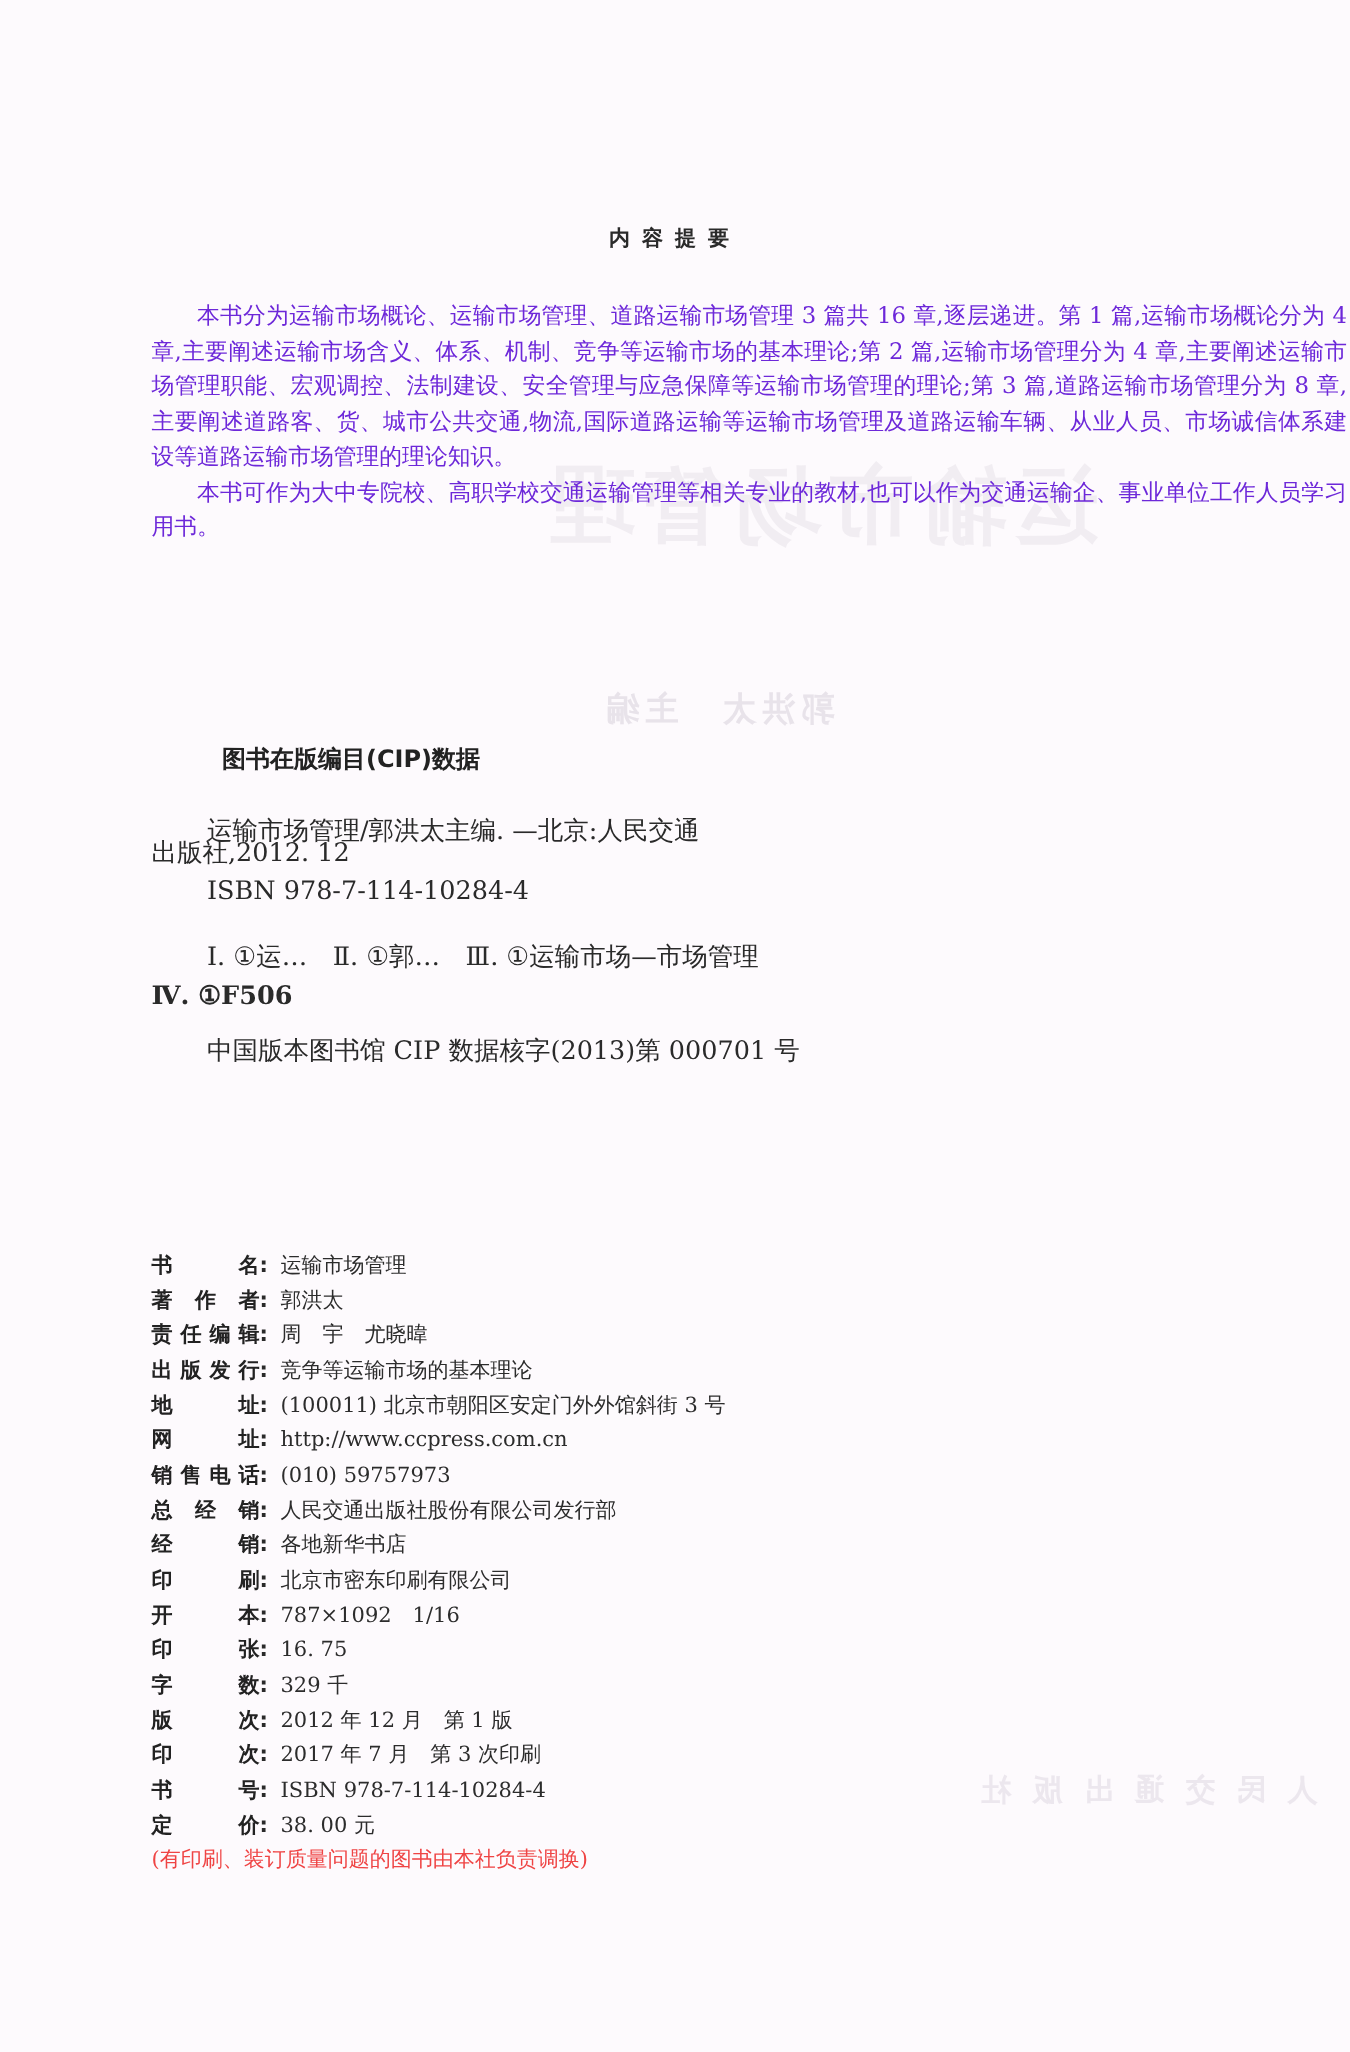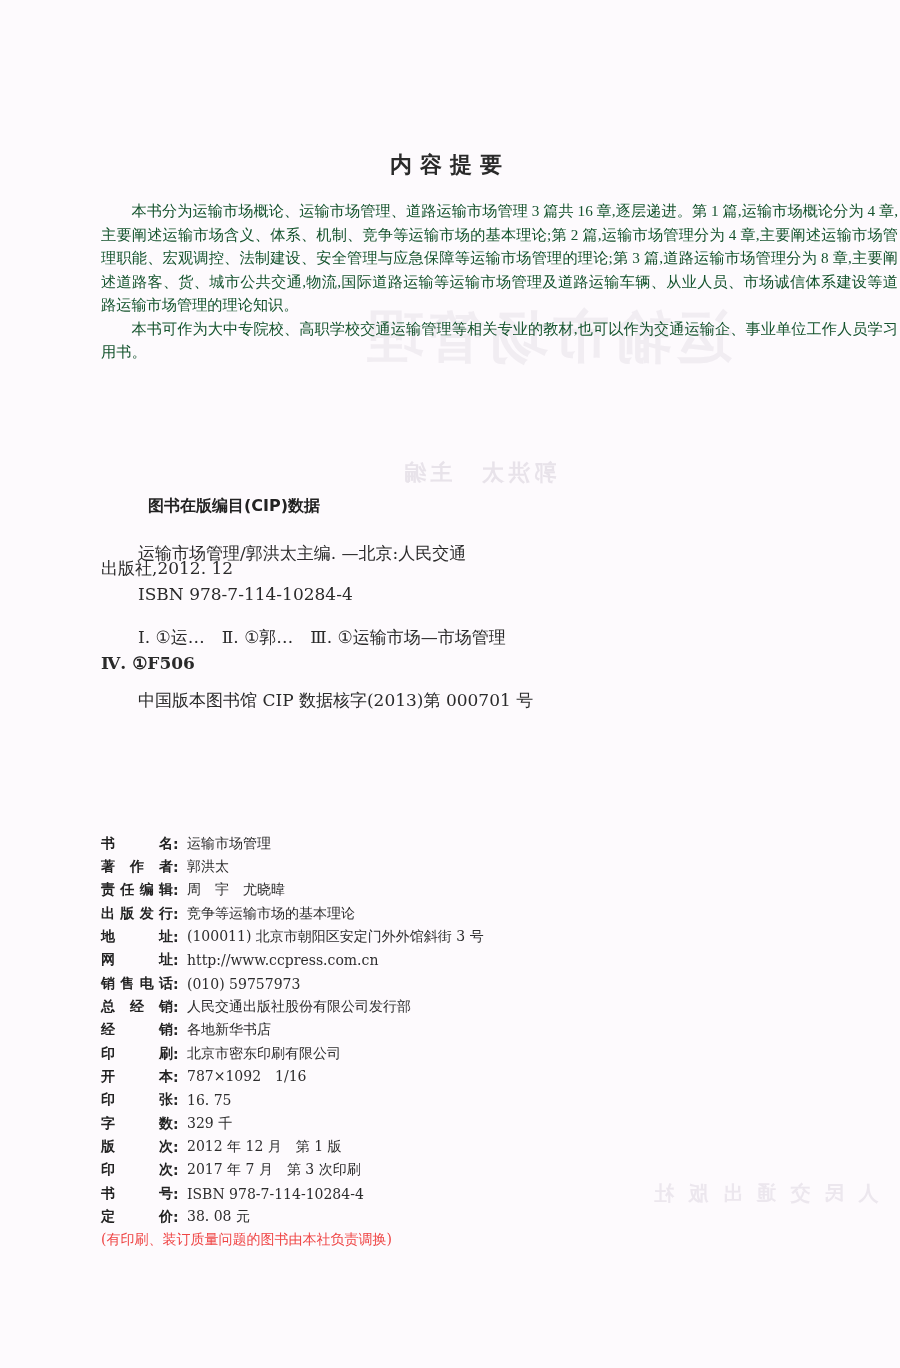--- a/index.html
+++ b/index.html
@@ -49,34 +49,33 @@
     }
 
     
     .abstract-title {
       position: absolute;
       left: 0; width: 100%;
       top: 150px;
       text-align: center;
       font-family: "DejaVu Sans", sans-serif;
       font-weight: bold;
-      font-size: 22px;
+      font-size: 14px;
       letter-spacing: 8px;
       color: #2a2a2a;
     }
     .abstract {
       position: absolute;
       left: 101px;
       top: 199px;
       width: 797px;
       font-size: 15.2px;
       line-height: 23.5px;
       text-align: justify;
-      color: #14532d;
-      font-family: Liberation Serif, serif;
+      color: #6d28d9;
     }
     .abstract p {
       margin: 0;
       text-indent: 2em;
     }
 
     
     .cip-heading {
       position: absolute;
       left: 148px;
@@ -301,17 +300,17 @@
         </span>
         <span class="colo-colon">:</span>
         <span class="colo-value">ISBN 978-7-114-10284-4</span>
       </div>
       <div class="colo-row">
         <span class="colo-label">
           <span>定</span>
           <span>价</span>
         </span>
         <span class="colo-colon">:</span>
-        <span class="colo-value">38. 08 元</span>
+        <span class="colo-value">38. 00 元</span>
       </div>
       <div class="colo-note">(有印刷、装订质量问题的图书由本社负责调换)</div>
     </div>
 </div>
 
 </body></html>

